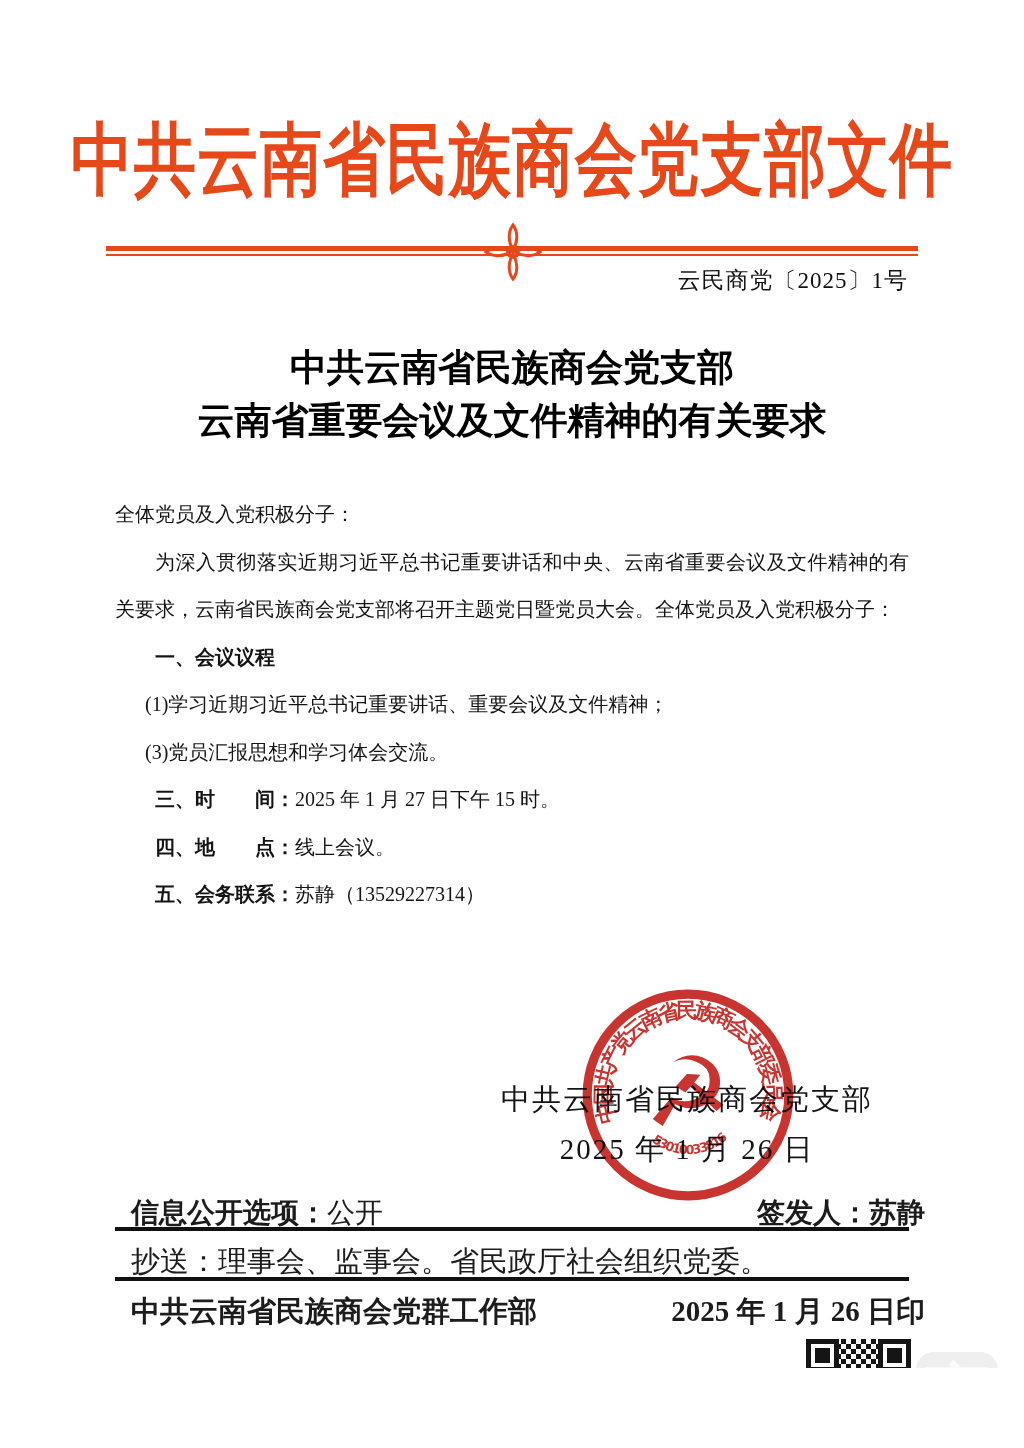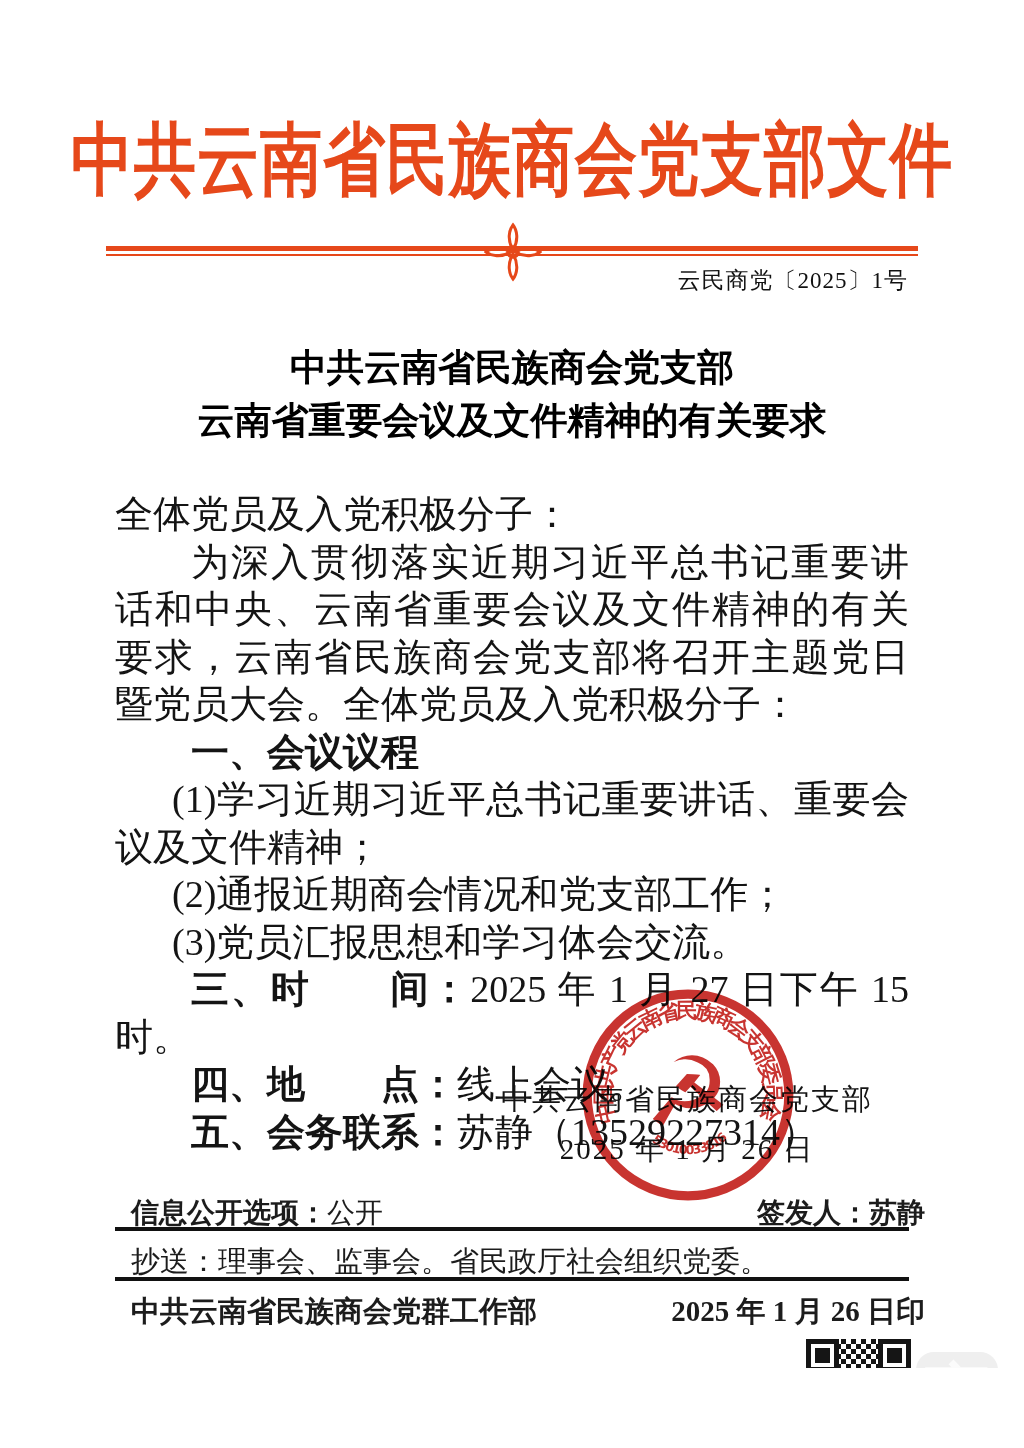--- a/index.html
+++ b/index.html
@@ -27,21 +27,21 @@
     font-size:23px; color:#111; letter-spacing:1px;
   }
   
   .title {
     position:absolute; top:333px; left:0; width:100%;
     text-align:center; font-weight:bold; font-size:37px; line-height:53px; color:#000;
   }
   
   .body-text {
     position:absolute; top:483px; left:115px; width:794px;
-    font-size:38px; line-height:47.5px; color:#141414;
+    font-size:20px; line-height:47.5px; color:#141414;
   }
   .body-text p { text-align:justify; }
   .indent2 { text-indent:2em; }
   .indent15 { text-indent:1.5em; }
   .bold { font-weight:bold; }
   
   .signature {
     position:absolute; top:1066px; left:482px; width:410px;
     text-align:center; font-size:29px; line-height:50px; color:#141414;
     letter-spacing:2px;
@@ -116,21 +116,20 @@
   <div class="title">
     <div>中共云南省民族商会党支部</div>
     <div>云南省重要会议及文件精神的有关要求</div>
   </div>
 
   <div class="body-text">
     <p>全体党员及入党积极分子：</p>
     <p class="indent2">为深入贯彻落实近期习近平总书记重要讲话和中央、云南省重要会议及文件精神的有关要求，云南省民族商会党支部将召开主题党日暨党员大会。全体党员及入党积极分子：</p>
     <p class="indent2 bold">一、会议议程</p>
     <p class="indent15">(1)学习近期习近平总书记重要讲话、重要会议及文件精神；</p>
-    <p class="indent15">(2)通报近期商会情况和党支部工作；</p>
     <p class="indent15">(3)党员汇报思想和学习体会交流。</p>
     <p class="indent2"><span class="bold">三、时　　间：</span><span>2025 年 1 月 27 日下午 15 时。</span></p>
     <p class="indent2"><span class="bold">四、地　　点：</span><span>线上会议。</span></p>
     <p class="indent2"><span class="bold">五、会务联系：</span><span>苏静（13529227314）</span></p>
   </div>
 
   <div class="signature">
     <div>中共云南省民族商会党支部</div>
     <div>2025 年 1 月 26 日</div>
   </div>

